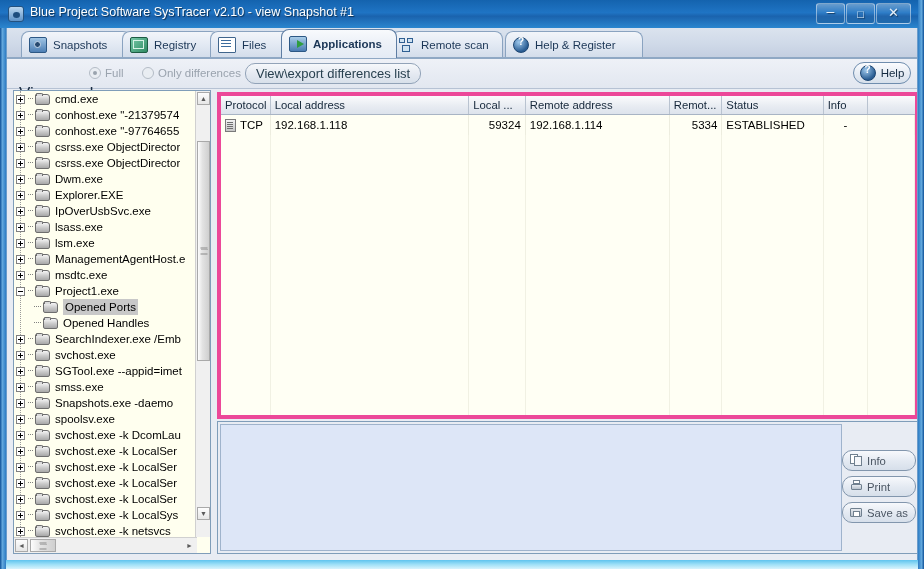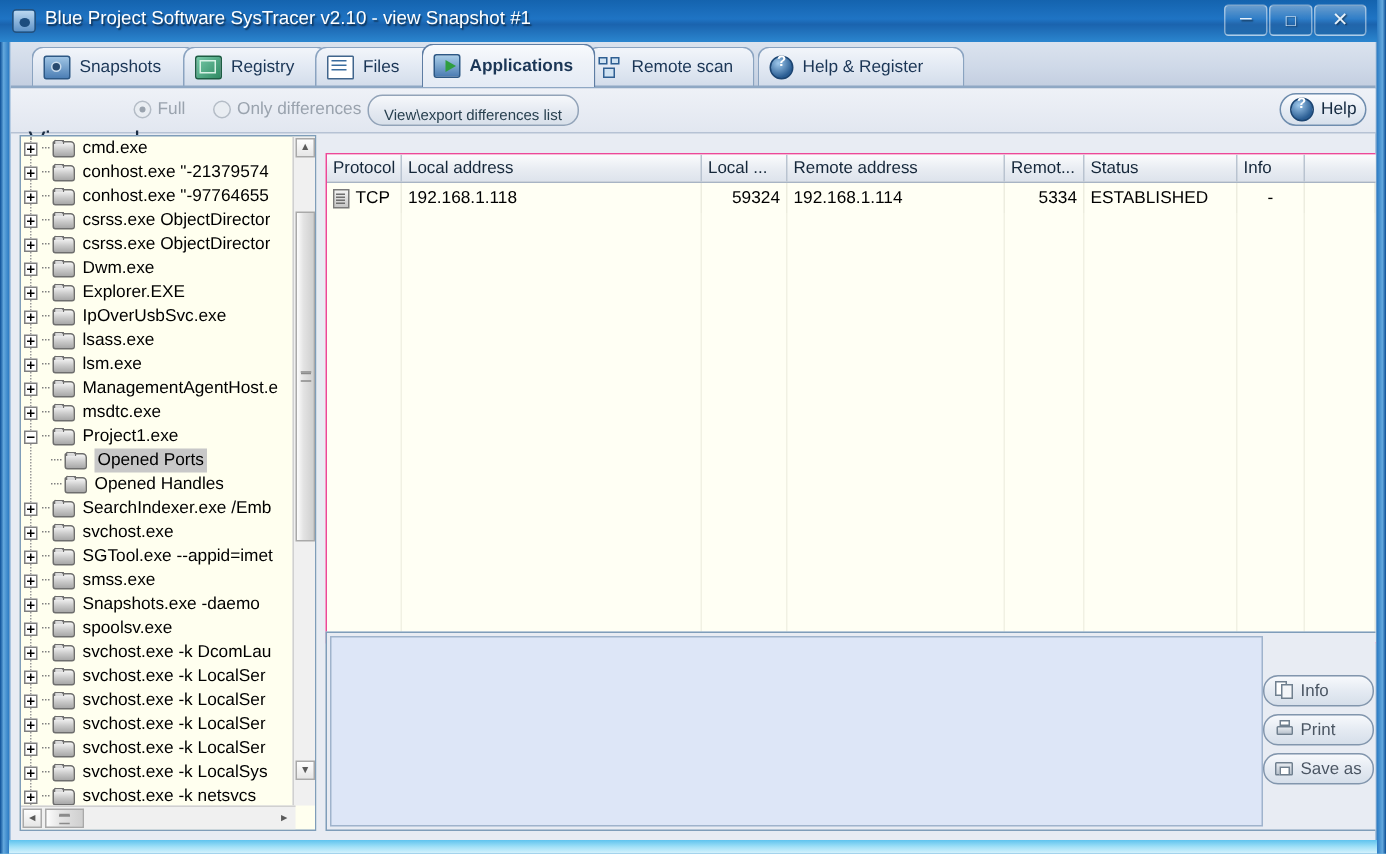--- a/index.html
+++ b/index.html
@@ -153,24 +153,24 @@
   }
   .radio.checked .dot::after {
     content: ""; position: absolute; left: 3px; top: 3px;
     width: 4px; height: 4px; border-radius: 50%; background: #9aa3ae;
   }
   #radio-full { left: 82px; }
   #radio-diff { left: 135px; }
   #btn-viewexport {
     position: absolute; left: 238px; top: 4px; height: 21px;
     padding: 0 10px;
-    display: flex; align-items: flex-end;
+    display: flex; align-items: center;
     border: 1px solid #92a3b8; border-radius: 10px;
     background: linear-gradient(to bottom,#f6f8fb,#e4e9f1 55%,#d8e0ea);
-    font-size: 10px; color: #28404f;
+    font-size: 13px; color: #28404f;
     box-sizing: border-box;
   }
   #btn-help {
     position: absolute; left: 846px; top: 3px; height: 22px; width: 58px;
     display: flex; align-items: center; justify-content: center;
     border: 1px solid #6f8dae; border-radius: 11px;
     background: linear-gradient(to bottom,#fbfcfe,#e6ecf4 52%,#d7e0eb);
     font-size: 11.5px; color: #14293f;
     box-sizing: border-box;
   }
@@ -262,24 +262,24 @@
   }
 
   
   #splitter {
     position: absolute; left: 204px; top: 62px; width: 6px; height: 464px;
     background: #e8ecf3;
   }
 
   
   #grid-panel {
-    position: absolute; left: 210px; top: 74px;
+    position: absolute; left: 210px; top: 64px;
     width: 702px; height: 327px;
     background: #fffff4;
-    border: 1px solid #ec4899;
+    border: 4px solid #ec4899;
     box-sizing: border-box;
     overflow: hidden;
   }
   #grid-head {
     position: relative; height: 18px;
     background: linear-gradient(to bottom,#fbfcfd,#e8ecf2 55%,#dde3ec);
     border-bottom: 1px solid #a8b4c4;
     display: flex;
   }
   .gh {

